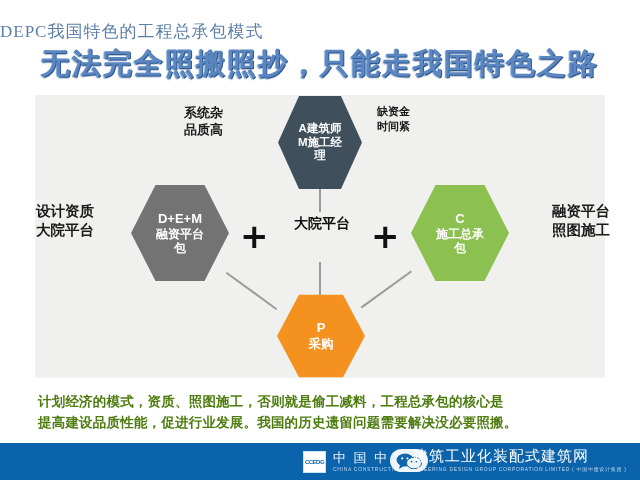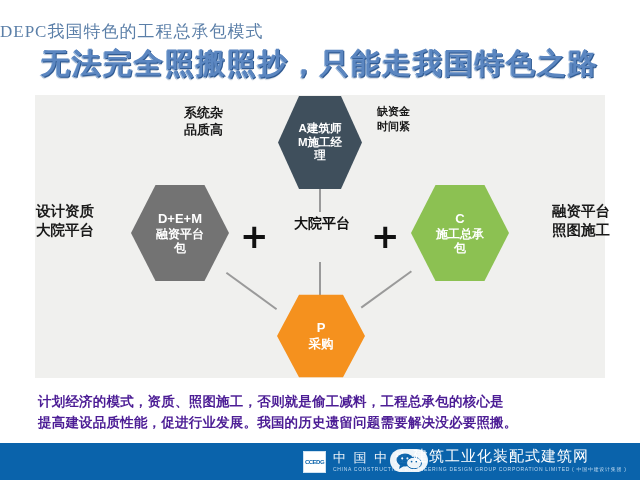--- a/index.html
+++ b/index.html
@@ -171,21 +171,21 @@
   .lbl-tl { left: 184px; top: 104px; font-size: 13px; }
   .lbl-tr { left: 377px; top: 104px; font-size: 11px; }
   .lbl-l  { left: 36px;  top: 202px; }
   .lbl-r  { left: 552px; top: 202px; }
 
   
   .note {
     position: absolute;
     left: 38px; top: 392px;
     width: 566px;
-    color: #4c1d95;
+    color: #4d7c0f;
     font-size: 13.5px;
     font-weight: bold;
     line-height: 1.55;
     text-align: left;
     letter-spacing: .2px;
   }
   .note .ln { display: block; white-space: nowrap; }
 
   
   .footer {

